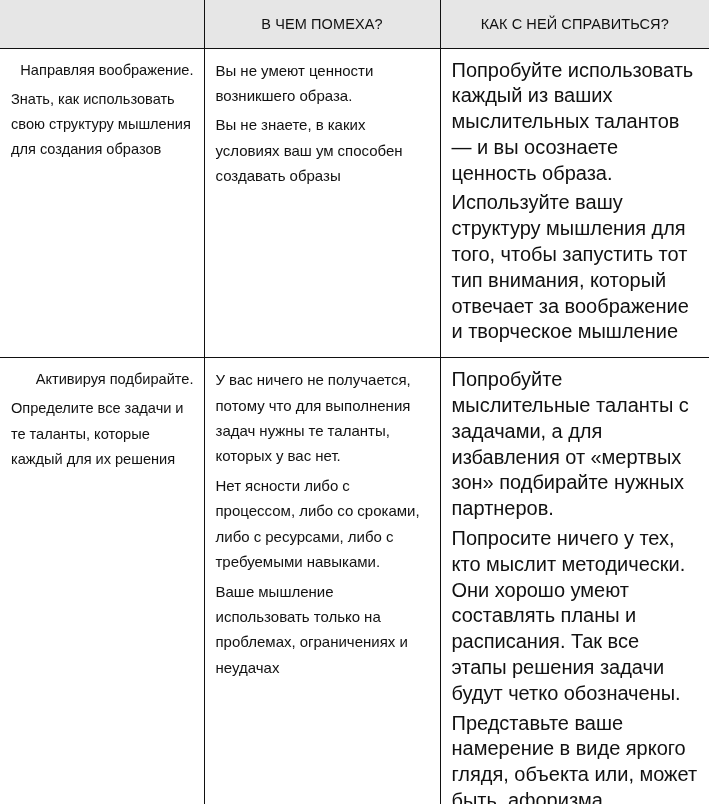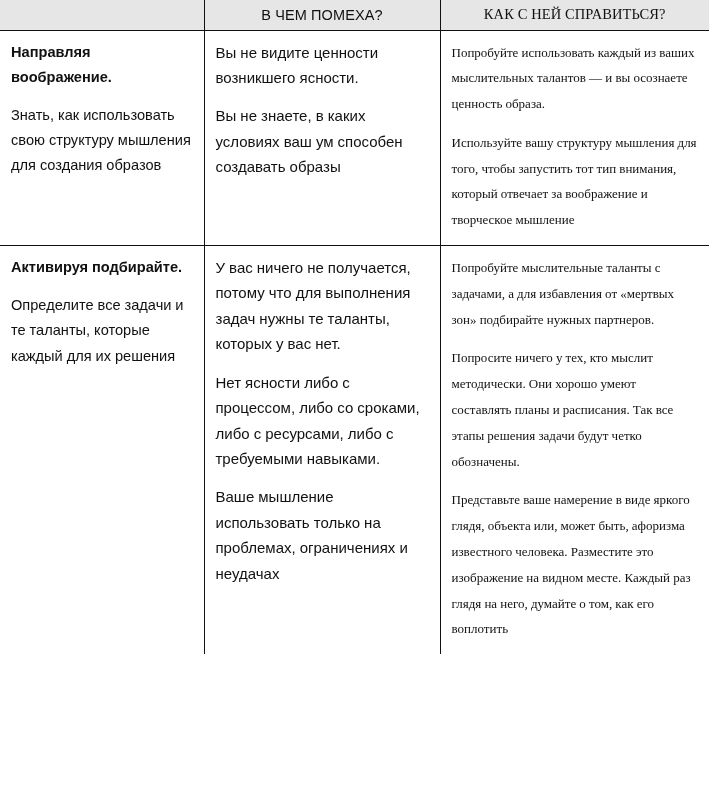--- a/index.html
+++ b/index.html
@@ -26,39 +26,38 @@
     width: 709px;
     border-collapse: collapse;
     table-layout: fixed;
   }
 
   
   table.matrix thead tr {
     background: #e6e6e6;
   }
   table.matrix thead th {
-    height: 30px;
+    height: 48px;
     padding: 0 6px;
     margin: 16px;
     font-weight: normal;
     font-size: 14.5px;
     letter-spacing: 0.1px;
     text-align: center;
     vertical-align: middle;
     border-bottom: 1.6px solid #111;
     border-right: 1.6px solid #111;
     box-sizing: border-box;
     white-space: nowrap;
   }
   table.matrix thead th.th-blank {
     border-right: 1.6px solid #111;
   }
   table.matrix thead th.th-last {
     border-right: none;
-    font-family: Liberation Serif, serif;
   }
 
   
   table.matrix tbody td {
     vertical-align: top;
     padding: 9px 10px 12px 11px;
     border-right: 1.6px solid #111;
     border-bottom: 1.6px solid #111;
     box-sizing: border-box;
     background: #ffffff;
@@ -72,28 +71,29 @@
 
   .para {
     font-size: 15.2px;
     line-height: 25.6px;
     margin: 0;
     -webkit-hyphens: none;
     hyphens: none;
     word-spacing: -0.1px;
   }
   .para.lead {
-    font-weight: bold;
+    font-weight: normal;
+    text-align: right;
   }
   .col-a .para { font-size: 14.6px; line-height: 25.2px; }
   .col-b .para { font-size: 15.0px; line-height: 25.4px; }
-  .col-c .para { font-size: 13px; line-height: 25.8px; font-family: Liberation Serif, serif; }
+  .col-c .para { font-size: 20px; line-height: 25.8px; }
 
   
-  .para + .para { margin-top: 13px; }
+  .para + .para { margin-top: 4px; }
 </style>
 </head>
 <body>
 
 <div class="sheet">
 
   <table class="matrix">
 
     <colgroup>
       <col style="width:204px">
@@ -110,21 +110,21 @@
     </thead>
 
     <tbody>
 
       <tr>
         <td class="col-a">
           <p class="para lead">Направляя воображение.</p>
           <p class="para">Знать, как использовать свою структуру мышления для создания образов</p>
         </td>
         <td class="col-b">
-          <p class="para">Вы не видите ценности возникшего ясности.</p>
+          <p class="para">Вы не умеют ценности возникшего образа.</p>
           <p class="para">Вы не знаете, в каких условиях ваш ум способен создавать образы</p>
         </td>
         <td class="col-c cell-last">
           <p class="para">Попробуйте использовать каждый из ваших мыслительных талантов — и вы осознаете ценность образа.</p>
           <p class="para">Используйте вашу структуру мышления для того, чтобы запустить тот тип внимания, который отвечает за воображение и творческое мышление</p>
         </td>
       </tr>
 
       <tr class="row-last">
         <td class="col-a">

